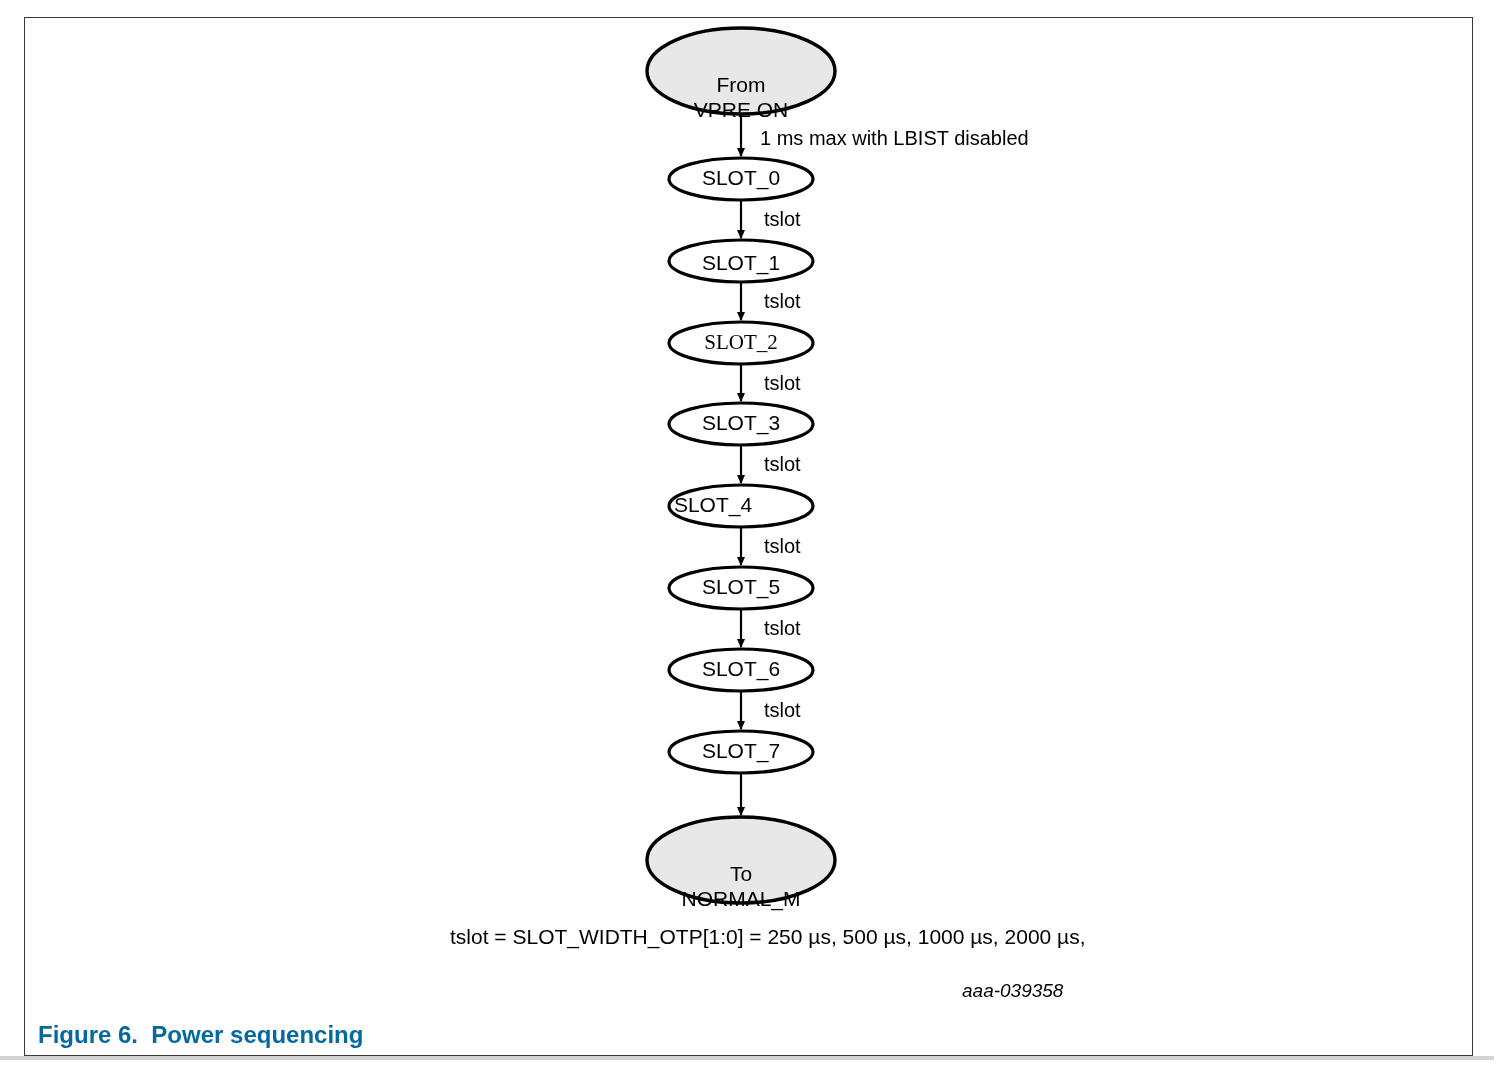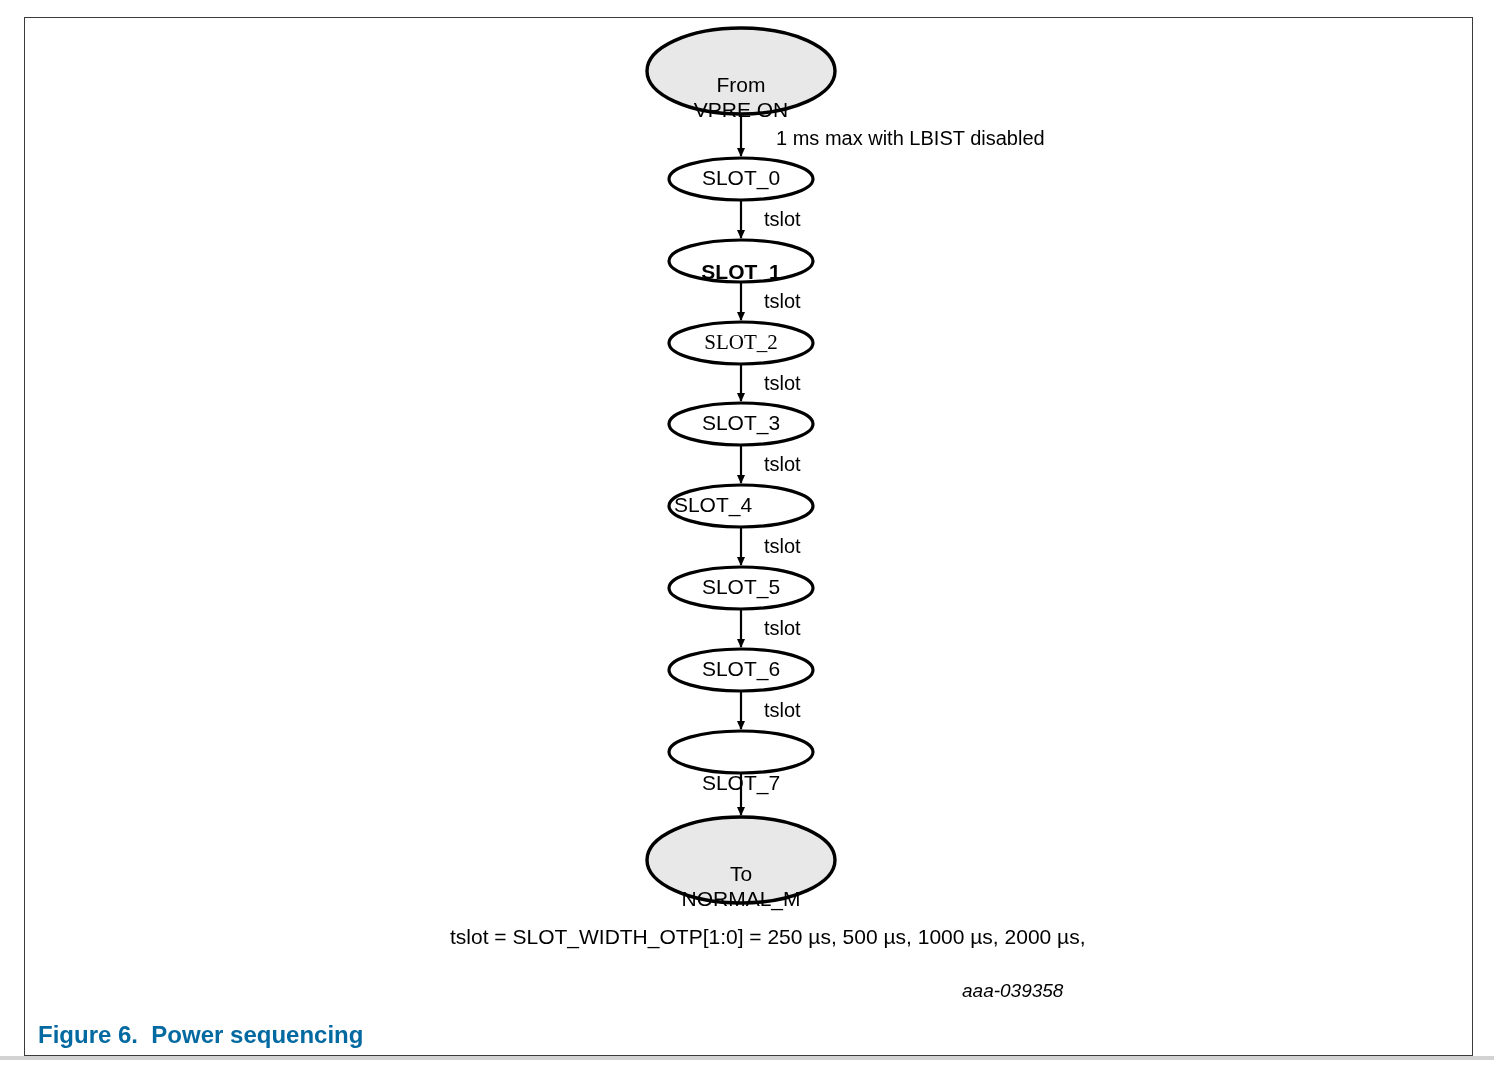--- a/index.html
+++ b/index.html
@@ -140,38 +140,38 @@
         <ellipse cx="741" cy="506" rx="72" ry="21" fill="#ffffff" stroke="#000000" stroke-width="3.2"></ellipse>
         <ellipse cx="741" cy="588" rx="72" ry="21" fill="#ffffff" stroke="#000000" stroke-width="3.2"></ellipse>
         <ellipse cx="741" cy="670" rx="72" ry="21" fill="#ffffff" stroke="#000000" stroke-width="3.2"></ellipse>
         <ellipse cx="741" cy="752" rx="72" ry="21" fill="#ffffff" stroke="#000000" stroke-width="3.2"></ellipse>
         <ellipse cx="741" cy="860" rx="94" ry="43" fill="#e8e8e8" stroke="#000000" stroke-width="3.4"></ellipse>
       </g>
   </svg>
 </div>
 
 <div id="labels-layer">
-    <div class="edge-label" style="left: 776px; top: 127px;">1 ms max with LBIST disabled</div>
+    <div class="edge-label" style="left: 760px; top: 127px;">1 ms max with LBIST disabled</div>
     <div class="edge-label" style="left: 764px; top: 208px;">tslot</div>
     <div class="edge-label" style="left: 764px; top: 290px;">tslot</div>
     <div class="edge-label" style="left: 764px; top: 372px;">tslot</div>
     <div class="edge-label" style="left: 764px; top: 453px;">tslot</div>
     <div class="edge-label" style="left: 764px; top: 535px;">tslot</div>
     <div class="edge-label" style="left: 764px; top: 617px;">tslot</div>
     <div class="edge-label" style="left: 764px; top: 699px;">tslot</div>
     <div class="node-label terminal-label" style="left: 641px; top: 45px;">From
 VPRE ON</div>
     <div class="node-label slot-label" style="left: 661px; top: 165.5px;">SLOT_0</div>
-    <div class="node-label slot-label" style="left: 661px; top: 260px; font-weight: bold;">SLOT_1</div>
+    <div class="node-label slot-label" style="left: 661px; top: 251px;">SLOT_1</div>
     <div class="node-label slot-label" style="left: 661px; top: 329.5px; font-family: Liberation Serif, serif;">SLOT_2</div>
     <div class="node-label slot-label" style="left: 661px; top: 410.5px;">SLOT_3</div>
     <div class="node-label slot-label" style="left: 633px; top: 492.5px;">SLOT_4</div>
     <div class="node-label slot-label" style="left: 661px; top: 574.5px;">SLOT_5</div>
     <div class="node-label slot-label" style="left: 661px; top: 656.5px;">SLOT_6</div>
-    <div class="node-label slot-label" style="left: 661px; top: 738.5px; margin-top: 32px;">SLOT_7</div>
+    <div class="node-label slot-label" style="left: 661px; top: 738.5px;">SLOT_7</div>
     <div class="node-label terminal-label" style="left: 641px; top: 834px;">To
 NORMAL_M</div>
   </div>
 
 <div id="tslot-formula">tslot = SLOT_WIDTH_OTP[1:0] = 250 µs, 500 µs, 1000 µs, 2000 µs,</div>
 
 <div id="artwork-id">aaa-039358</div>
 
 <div id="caption-rule"></div>
 

